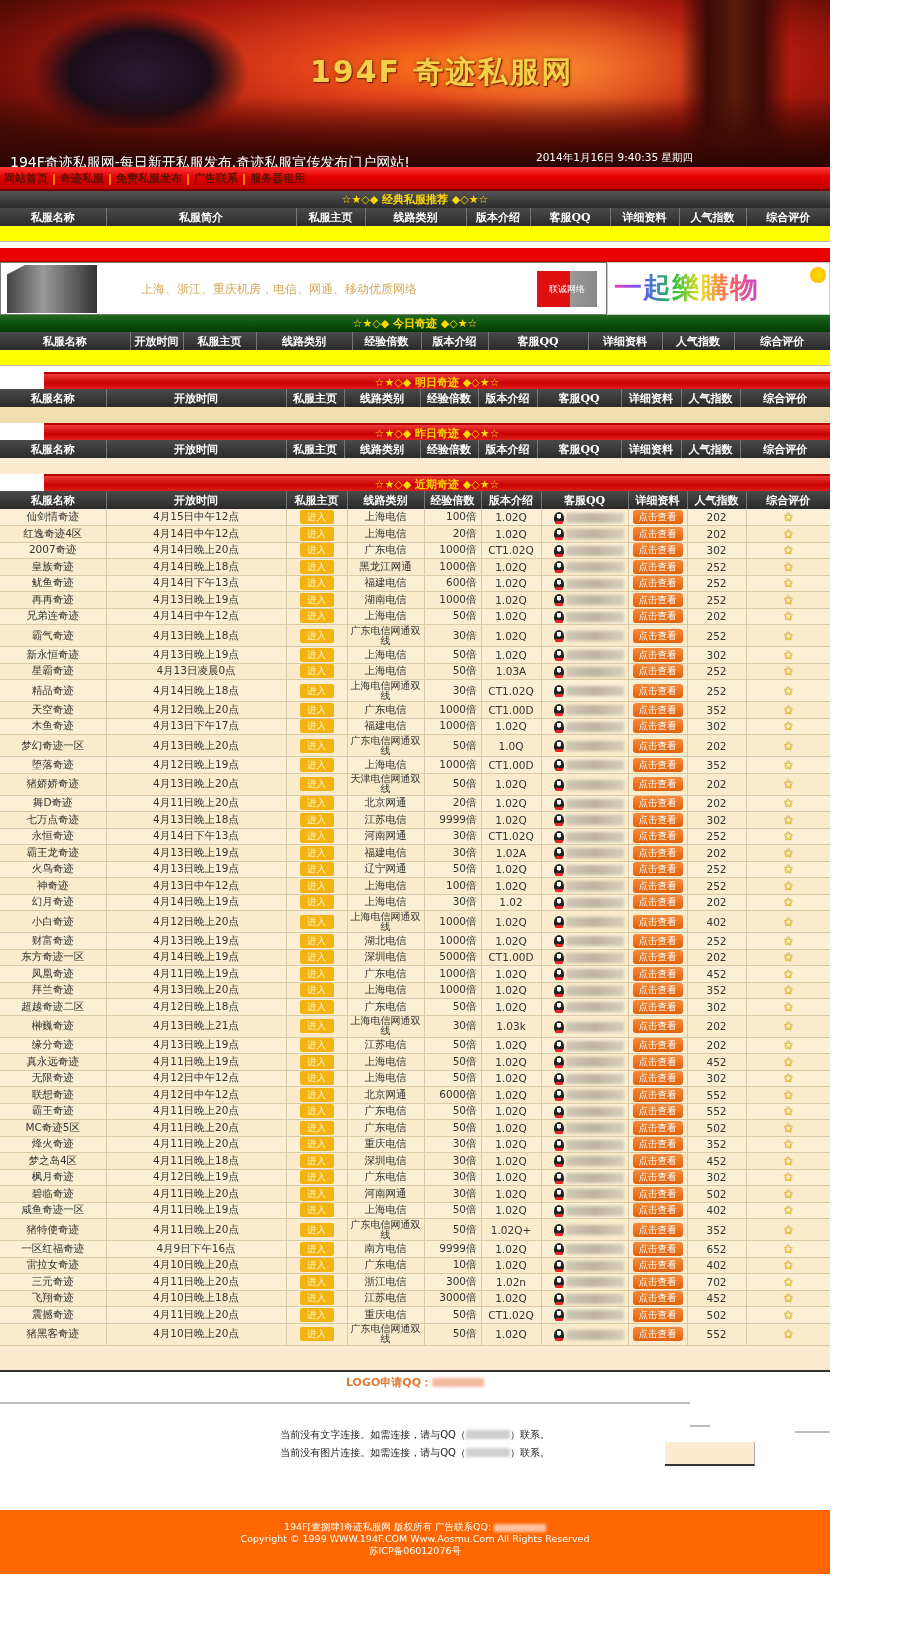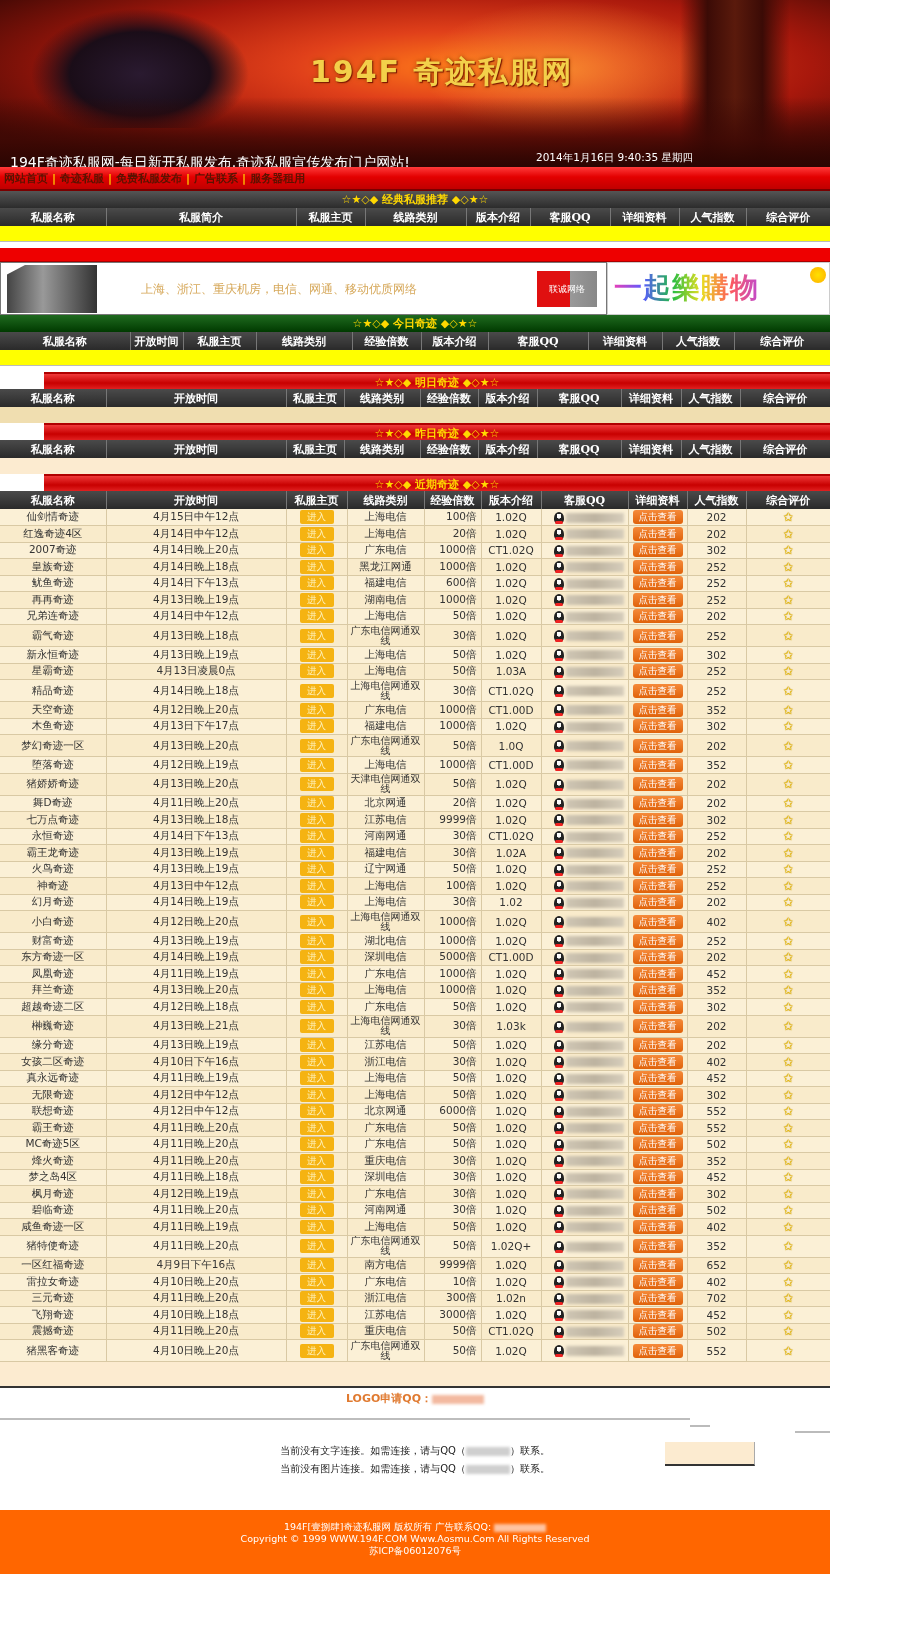--- a/index.html
+++ b/index.html
@@ -636,32 +636,20 @@
           <td><span class="enter-btn">进入</span></td>
           <td class="">江苏电信</td>
           <td class="exp">50倍</td>
           <td>1.02Q</td>
           <td class="qq-cell"><span class="qq-icon"></span><span class="qq-num"></span></td>
           <td><span class="view-btn">点击查看</span></td>
           <td>202</td>
           <td><span class="star-icon">✩</span></td>
         </tr>
         <tr>
-          <td>女孩二区奇迹</td>
-          <td>4月10日下午16点</td>
-          <td><span class="enter-btn">进入</span></td>
-          <td class="">浙江电信</td>
-          <td class="exp">30倍</td>
-          <td>1.02Q</td>
-          <td class="qq-cell"><span class="qq-icon"></span><span class="qq-num"></span></td>
-          <td><span class="view-btn">点击查看</span></td>
-          <td>402</td>
-          <td><span class="star-icon">✩</span></td>
-        </tr>
-        <tr>
           <td>真永远奇迹</td>
           <td>4月11日晚上19点</td>
           <td><span class="enter-btn">进入</span></td>
           <td class="">上海电信</td>
           <td class="exp">50倍</td>
           <td>1.02Q</td>
           <td class="qq-cell"><span class="qq-icon"></span><span class="qq-num"></span></td>
           <td><span class="view-btn">点击查看</span></td>
           <td>452</td>
           <td><span class="star-icon">✩</span></td>

